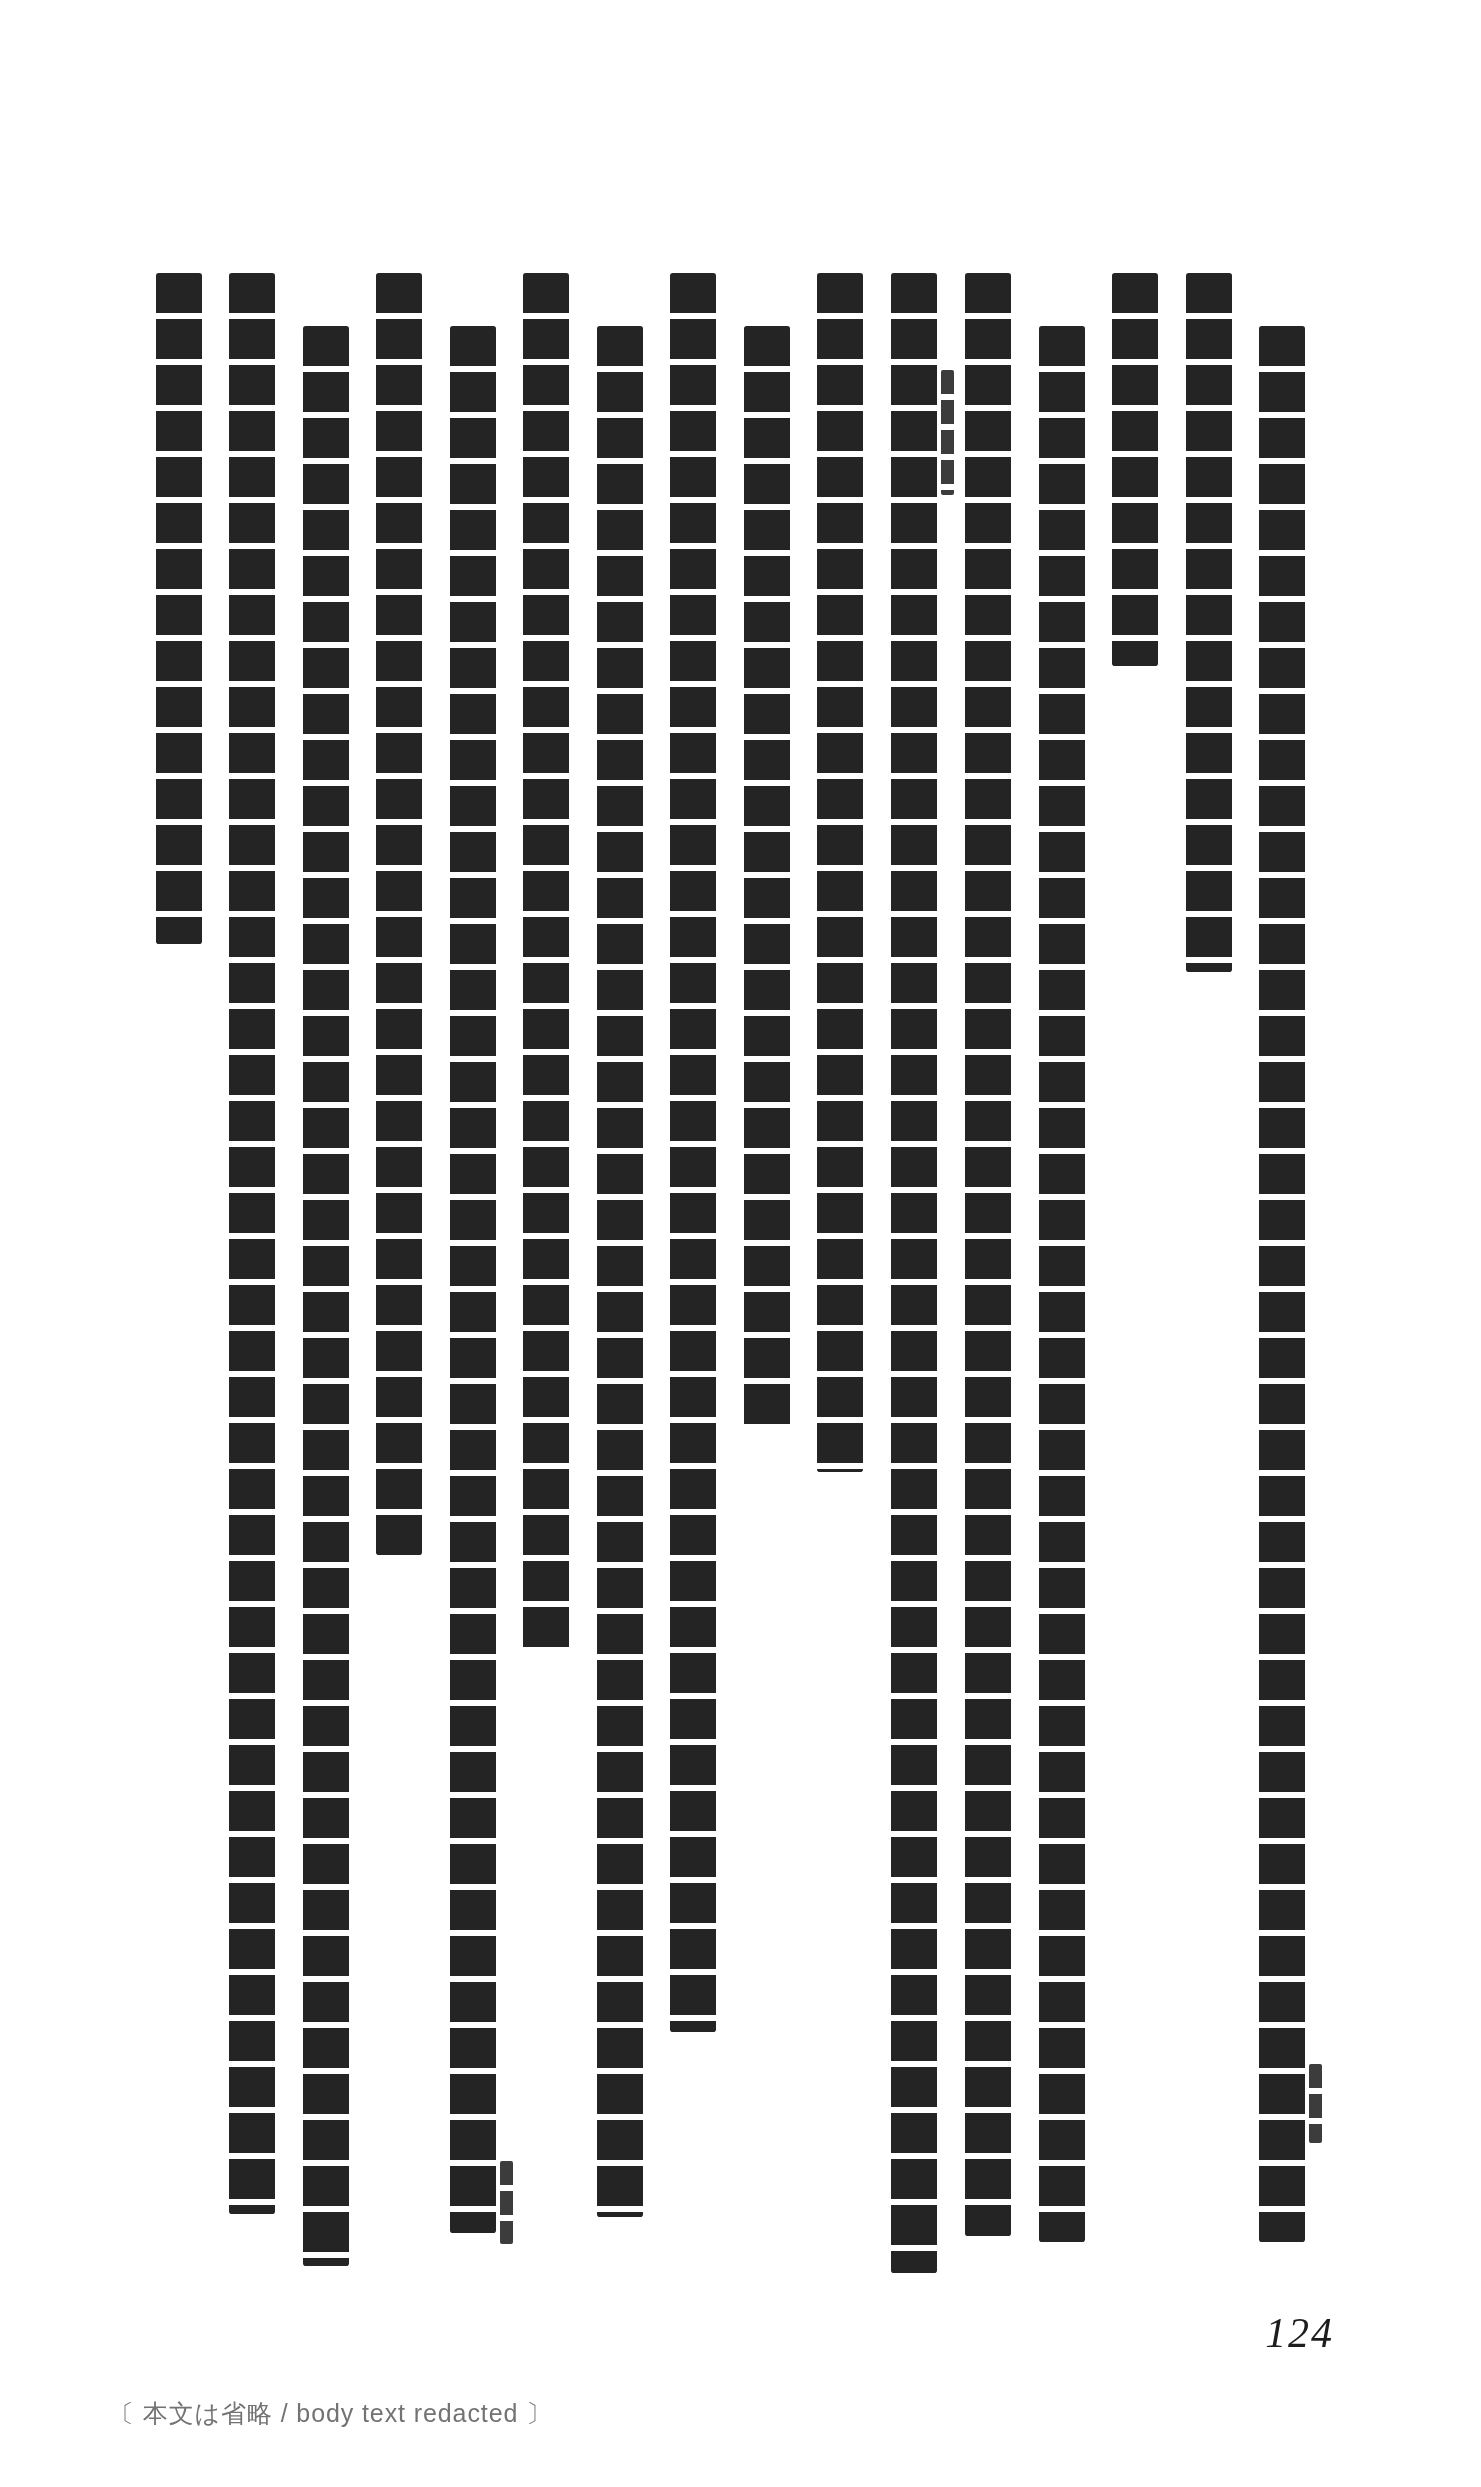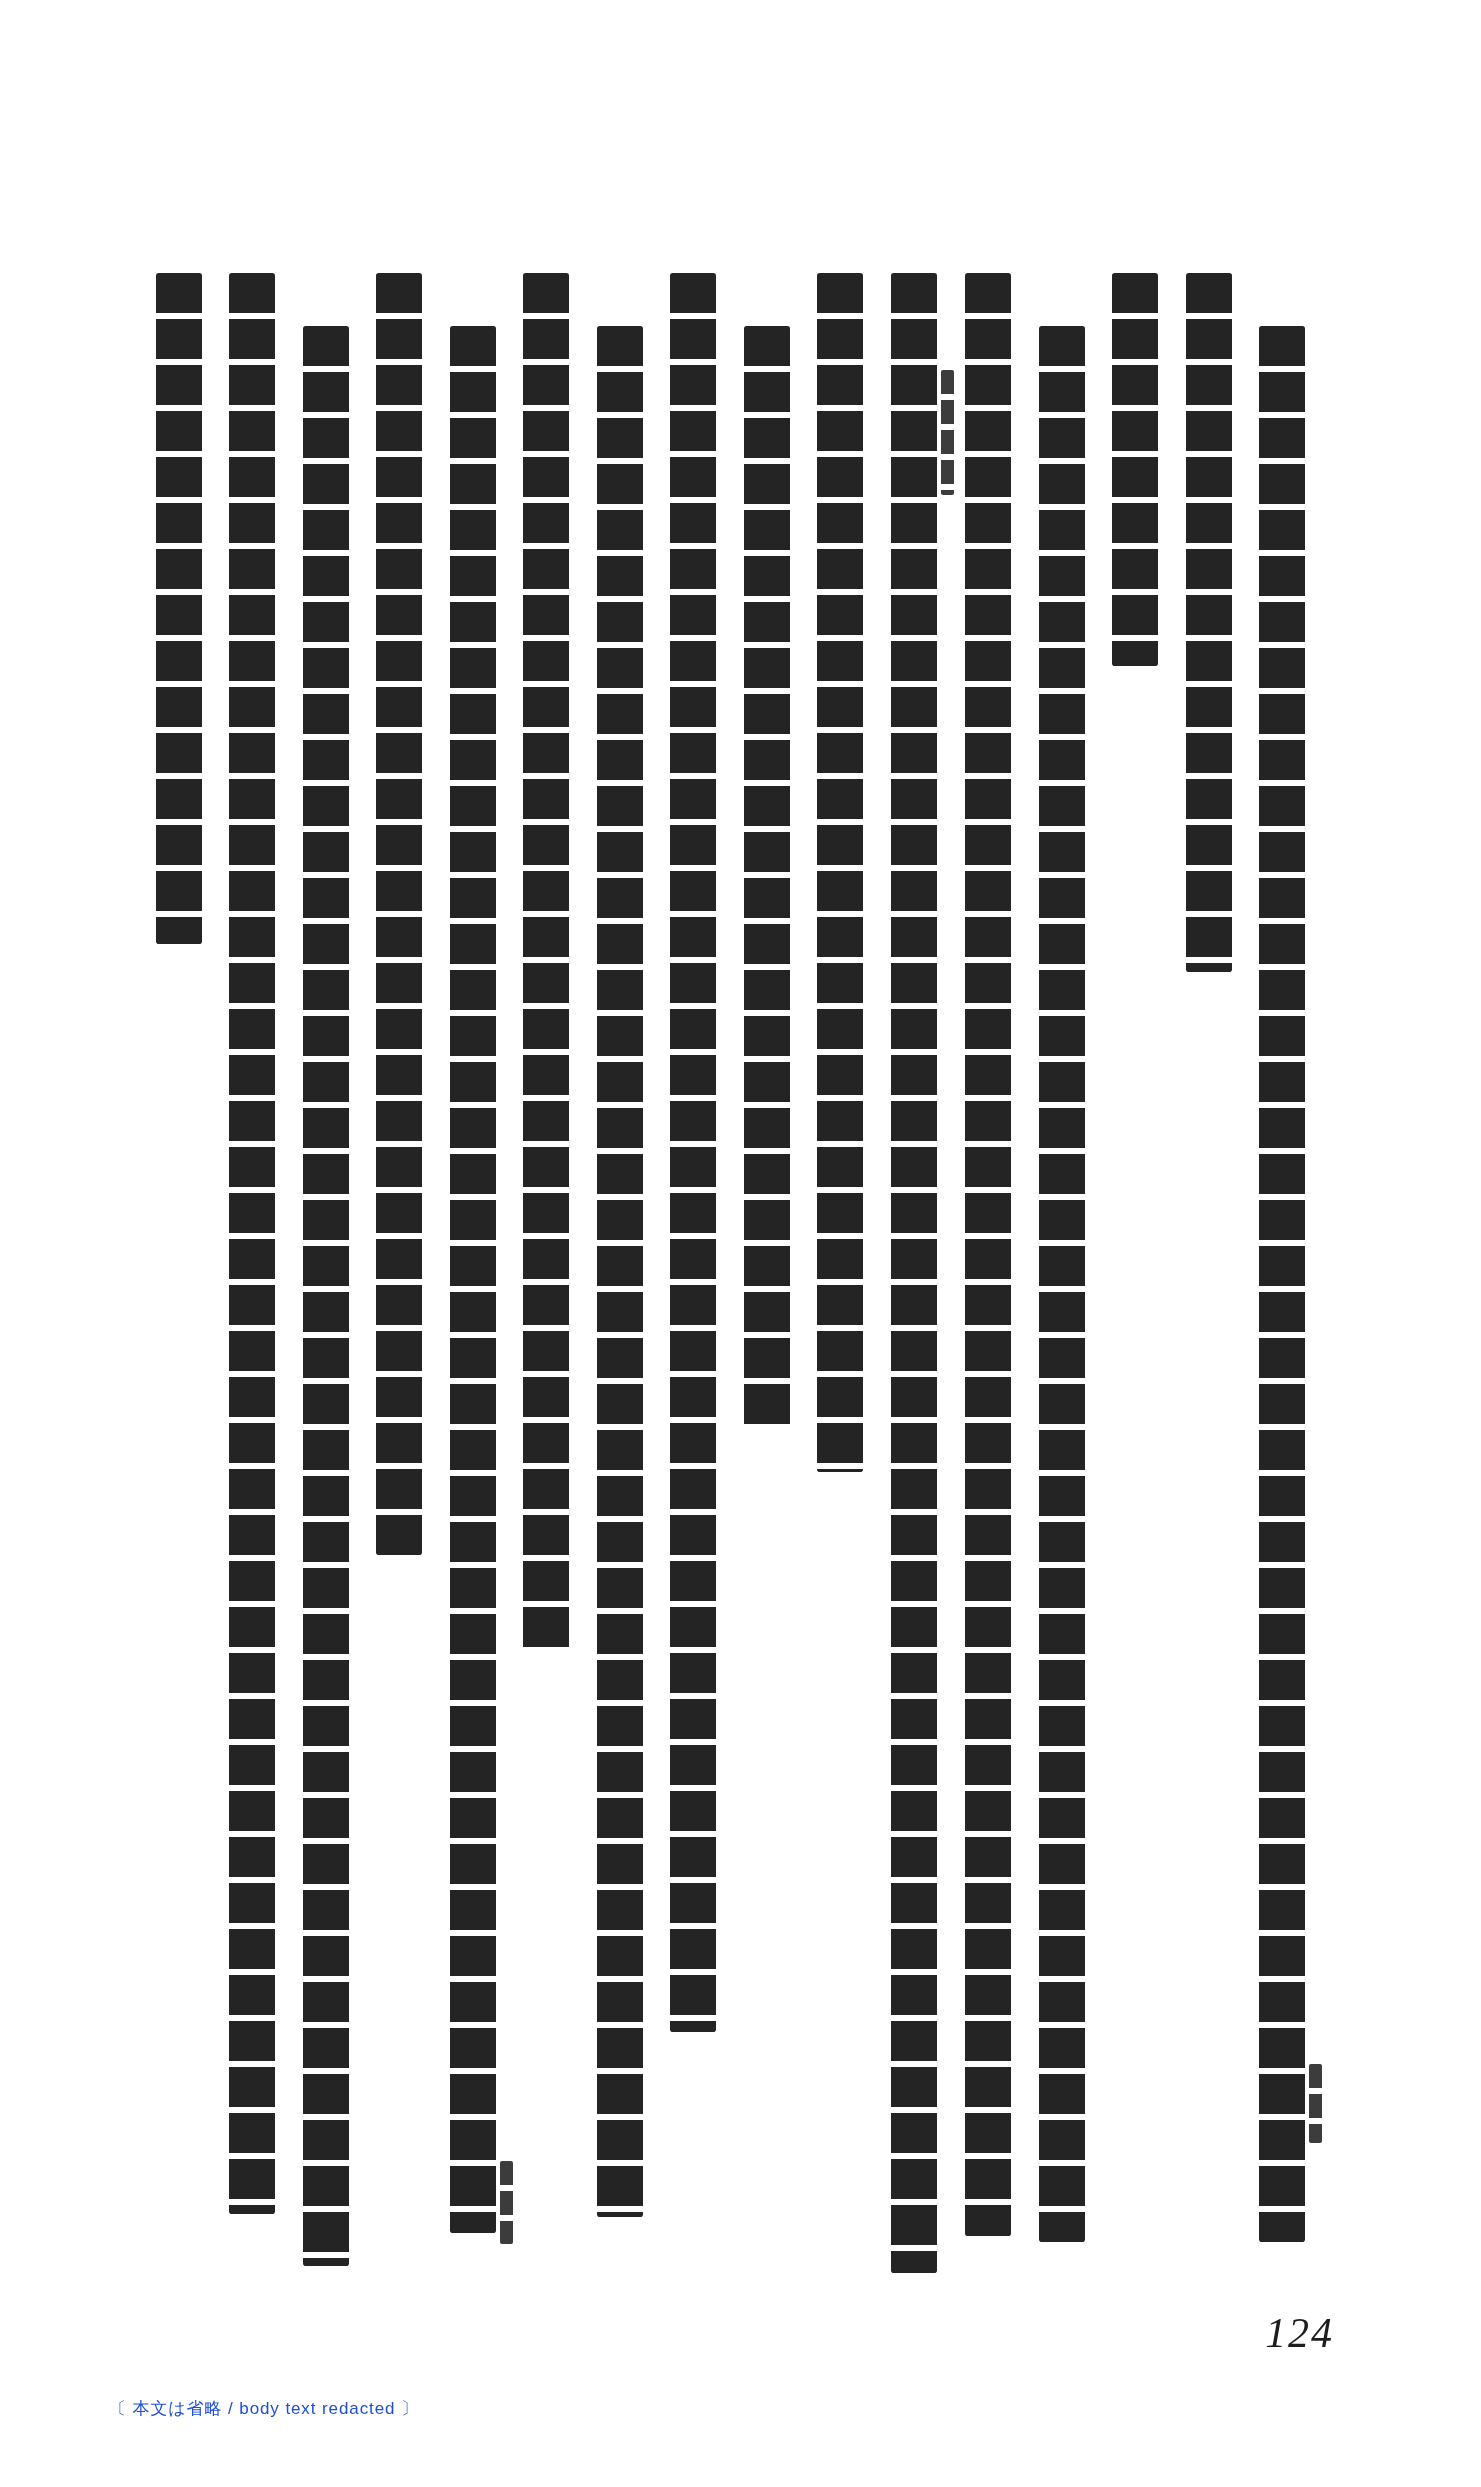--- a/index.html
+++ b/index.html
@@ -51,22 +51,22 @@
     font-style: italic;
     color: #1d1d1d;
     letter-spacing: 1.9px;
     margin-left: 40px;
   }
   .redaction-note {
     position: absolute;
     left: 109px;
     top: 2397px;
     font-family: "Liberation Sans", sans-serif;
-    font-size: 17px;
-    color: #1d4ed8;
+    font-size: 25px;
+    color: #737373;
     letter-spacing: 0.9px;
   }
 </style>
 </head>
 <body>
 
 <div class="page">
   <div id="columns-host">
       <div class="col" style="left: 1259px; top: 326px; height: 1916px;"></div>
       <div class="furi" style="left: 1309px; top: 2064px; height: 79px;"></div>

